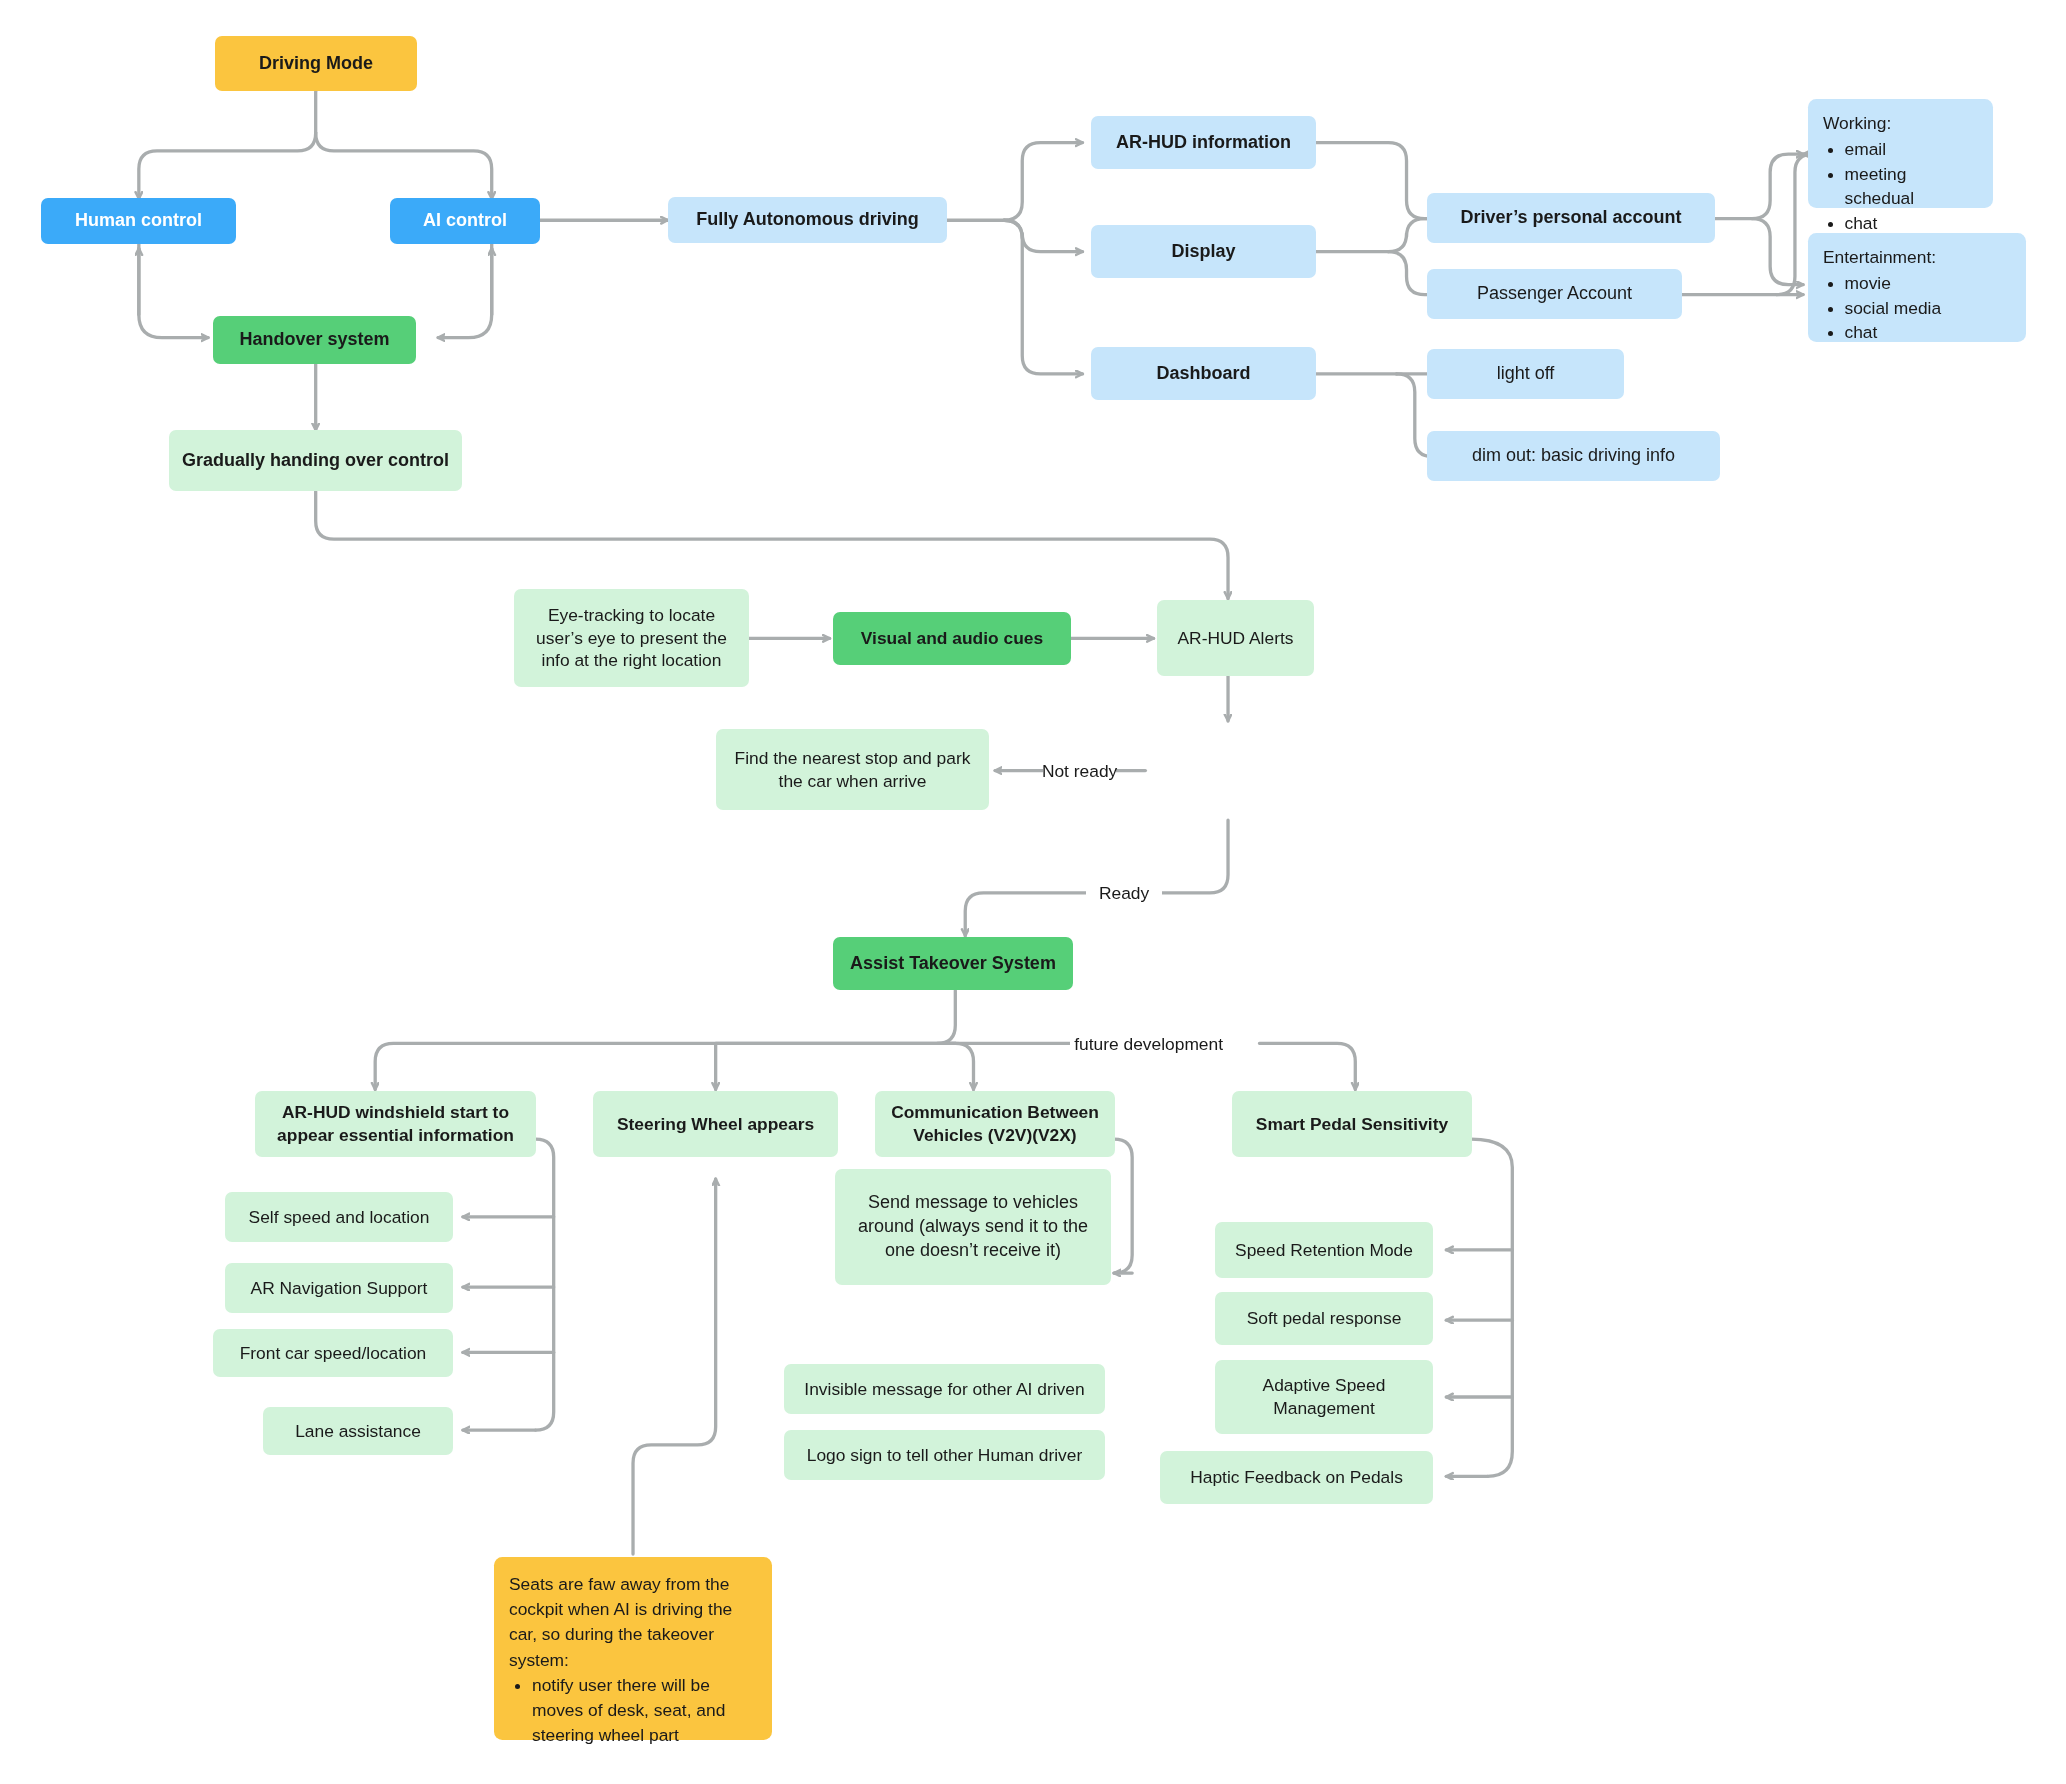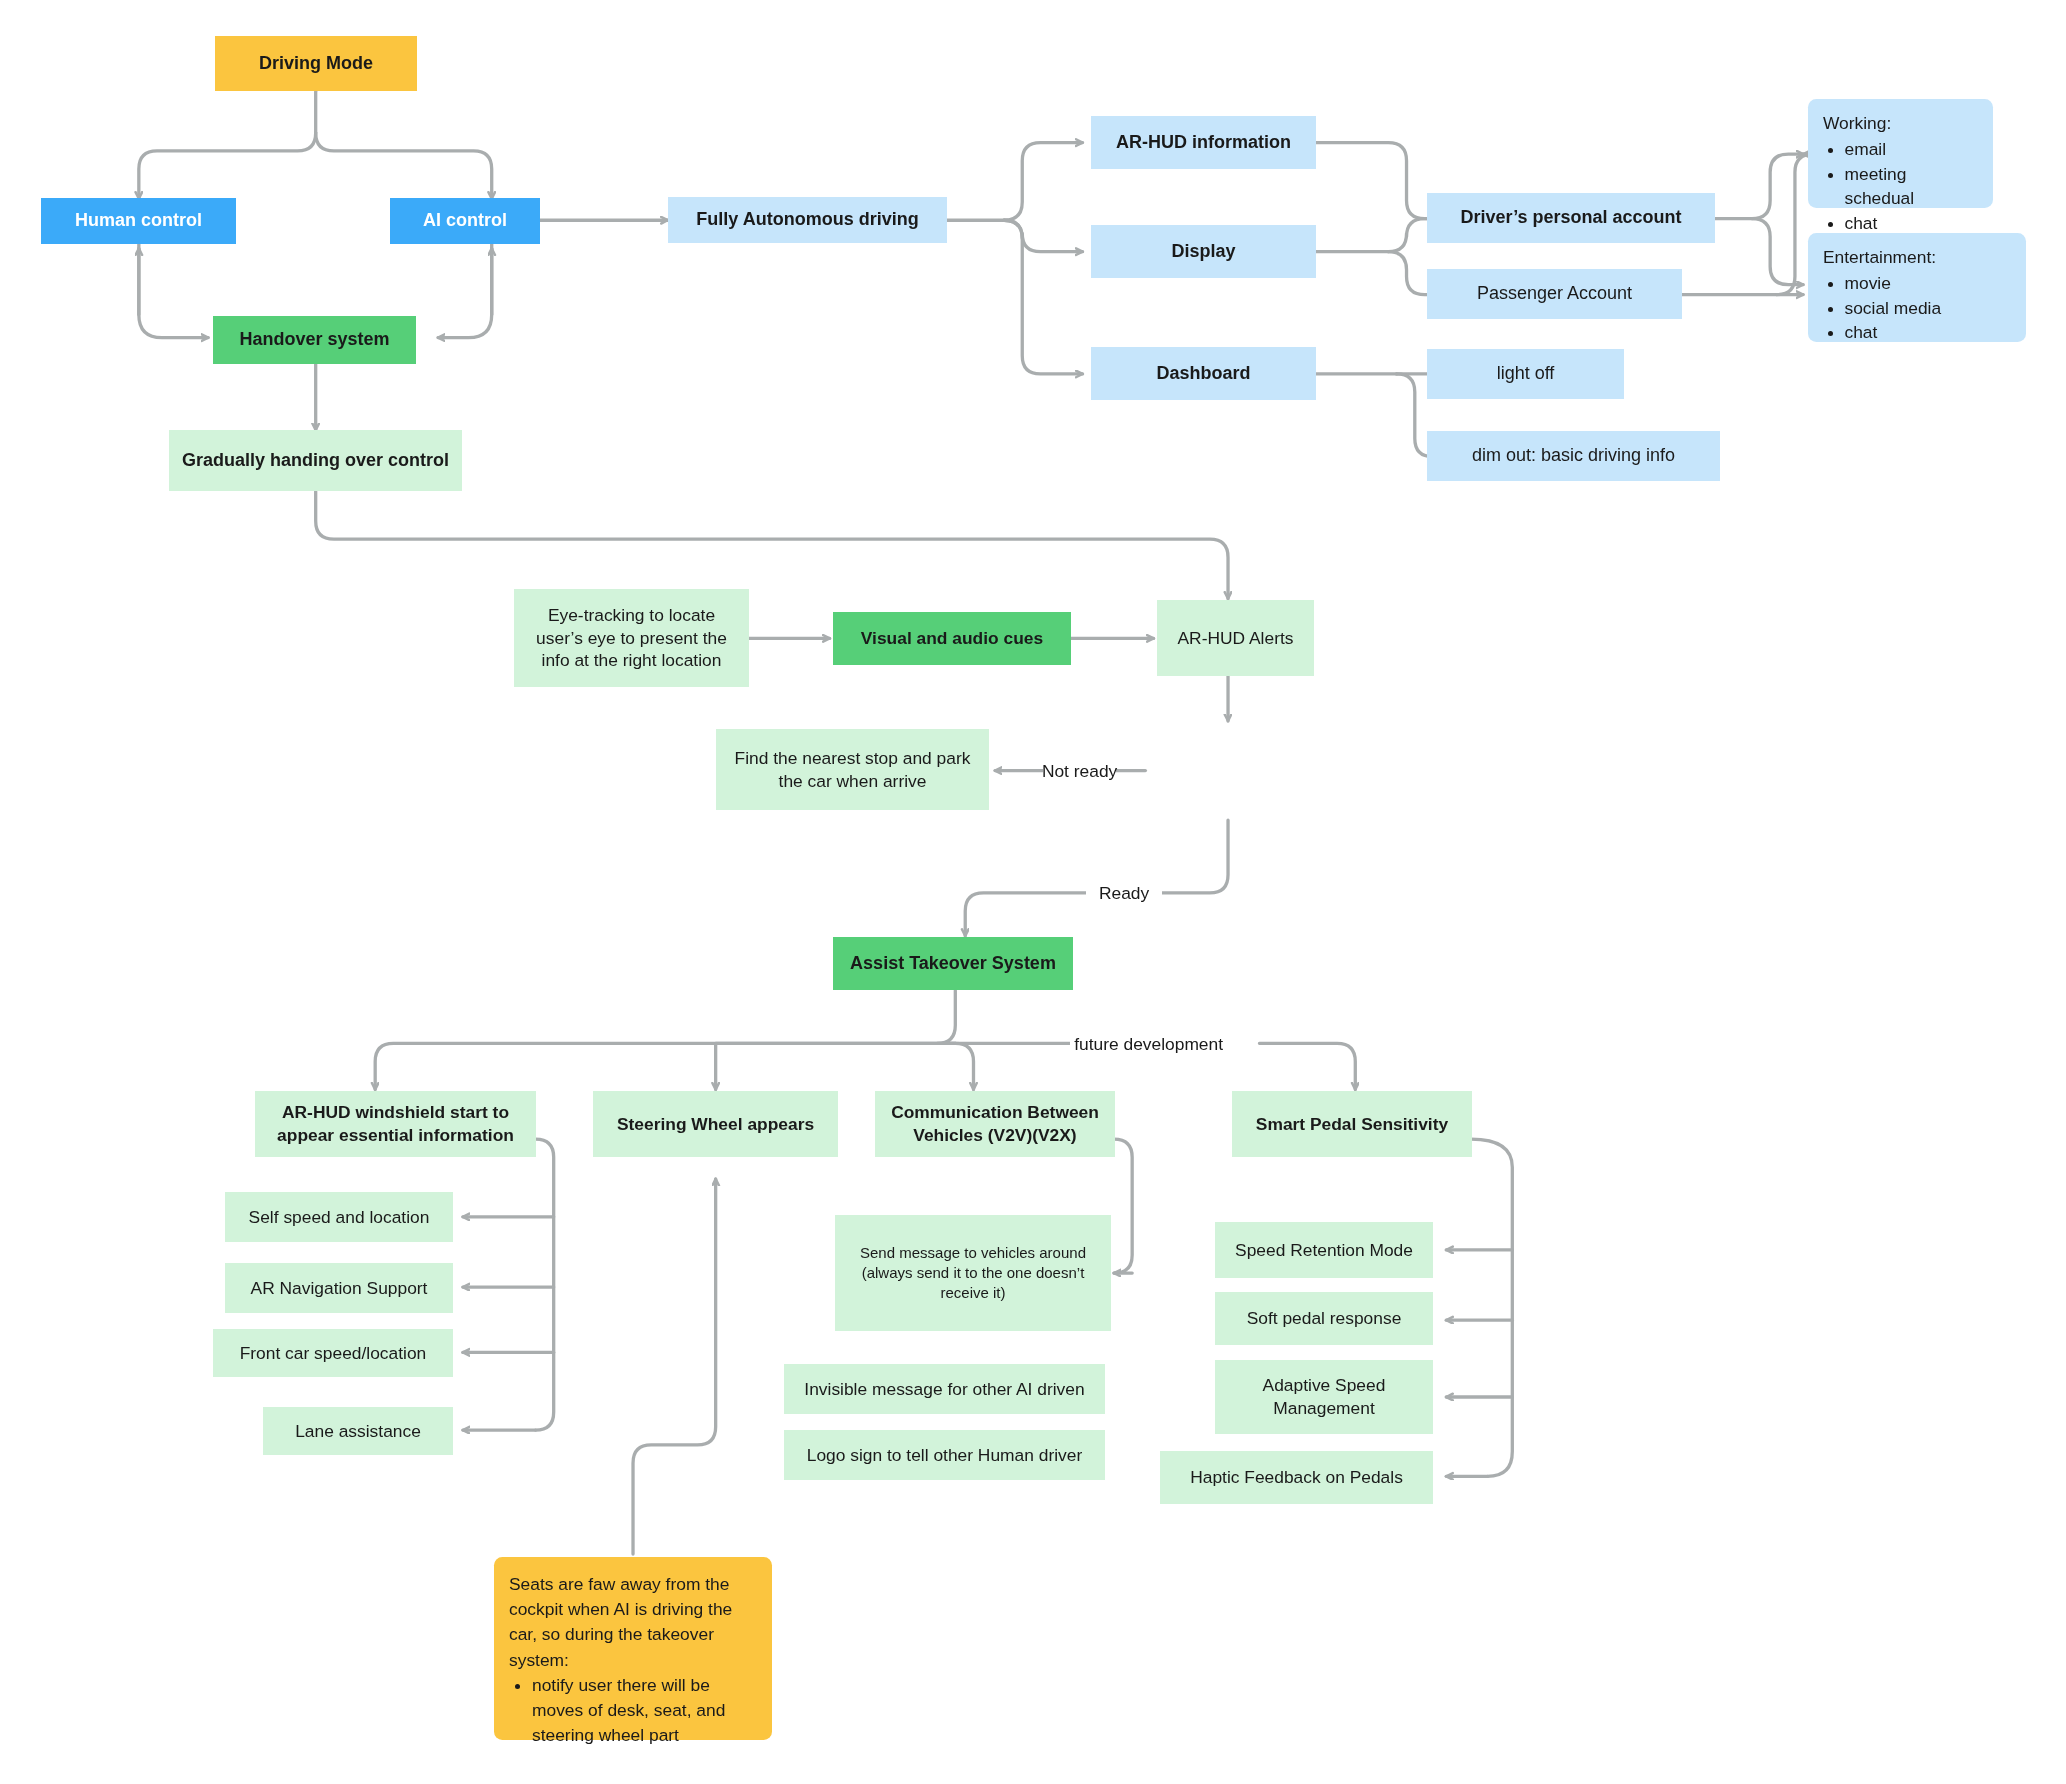--- a/index.html
+++ b/index.html
@@ -1,20 +1,20 @@
 <!DOCTYPE html>
 <html style="font-size:13.2px"><head>
 <meta charset="utf-8">
 <style>
   html,body{margin:0;padding:0;background:#ffffff;}
   body{font-family:"Liberation Sans","DejaVu Sans",sans-serif;}
   #canvas{position:relative;width:2066px;height:1785px;background:#fff;overflow:hidden;}
   svg#wires{position:absolute;left:0;top:0;width:2066px;height:1785px;pointer-events:none;}
   .node{position:absolute;box-sizing:border-box;display:flex;align-items:center;justify-content:center;
-        text-align:center;border-radius:0;padding:5px 10px;line-height:1.32;}
+        text-align:center;border-radius:7px;padding:5px 10px;line-height:1.32;}
   .t-orange{background:#FBC53F;color:#1a1a1a;font-weight:bold;}
   .t-blue{background:#3BAAF9;color:#ffffff;font-weight:bold;}
   .t-lblue{background:#C6E5FB;color:#1a1a1a;}
   .t-lblue.b{font-weight:bold;}
   .t-green{background:#56CF78;color:#1a1a1a;font-weight:bold;}
   .t-lgreen{background:#D2F3DA;color:#1a1a1a;}
   .t-lgreen.b{font-weight:bold;}
   .diamond{position:absolute;display:flex;align-items:center;justify-content:center;font-weight:bold;color:#1a1a1a;}
   .diamond .dshape{position:absolute;left:0;top:0;width:100%;height:100%;background:#FBC53F;
         clip-path:polygon(50% 0,100% 50%,50% 100%,0 50%);}
@@ -213,21 +213,21 @@
   <div class="node t-lgreen b" style="left:1232px;top:1091px;width:240px;height:66px;font-size:17.4px;">Smart Pedal Sensitivity</div>
 
   <div class="node t-lgreen" style="left:225px;top:1192px;width:228px;height:50px;font-size:17.4px;">Self speed and location</div>
 
   <div class="node t-lgreen" style="left:225px;top:1263px;width:228px;height:50px;font-size:17.4px;">AR Navigation Support</div>
 
   <div class="node t-lgreen" style="left:213px;top:1329px;width:240px;height:48px;font-size:17.4px;">Front car speed/location</div>
 
   <div class="node t-lgreen" style="left:263px;top:1407px;width:190px;height:48px;font-size:17.4px;">Lane assistance</div>
 
-  <div class="node t-lgreen" style="left:835px;top:1215px;width:276px;height:116px;font-size:15px;">Send message to vehicles around (always send it to the one doesn’t receive it)</div>
+  <div class="node t-lgreen" style="left:835px;top:1169px;width:276px;height:116px;font-size:18px;">Send message to vehicles around (always send it to the one doesn’t receive it)</div>
 
   <div class="node t-lgreen" style="left:784px;top:1364px;width:321px;height:50px;font-size:17.4px;">Invisible message for other AI driven</div>
 
   <div class="node t-lgreen" style="left:784px;top:1430px;width:321px;height:50px;font-size:17.4px;">Logo sign to tell other Human driver</div>
 
   <div class="node t-lgreen" style="left:1215px;top:1222px;width:218px;height:56px;font-size:17.4px;">Speed Retention Mode</div>
 
   <div class="node t-lgreen" style="left:1215px;top:1292px;width:218px;height:53px;font-size:17.4px;">Soft pedal response</div>
 
   <div class="node t-lgreen" style="left:1215px;top:1360px;width:218px;height:74px;font-size:17.4px;">Adaptive Speed Management</div>

